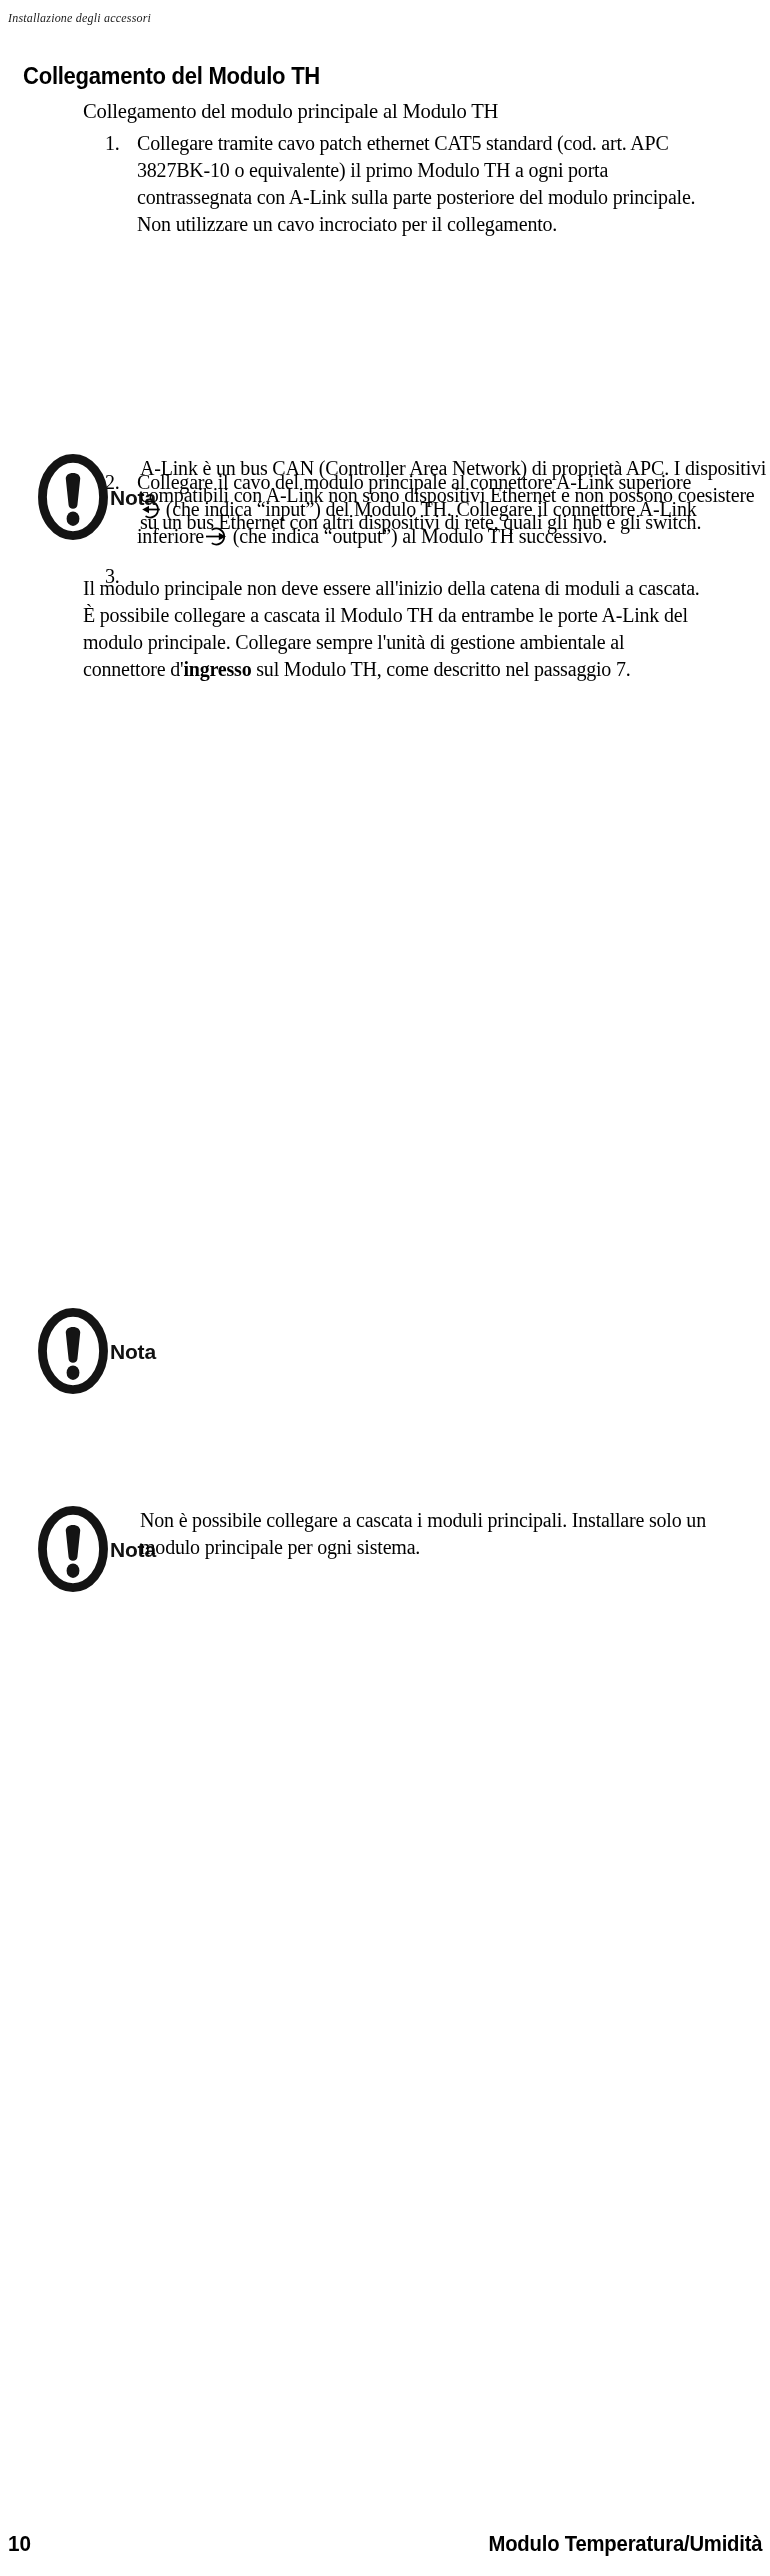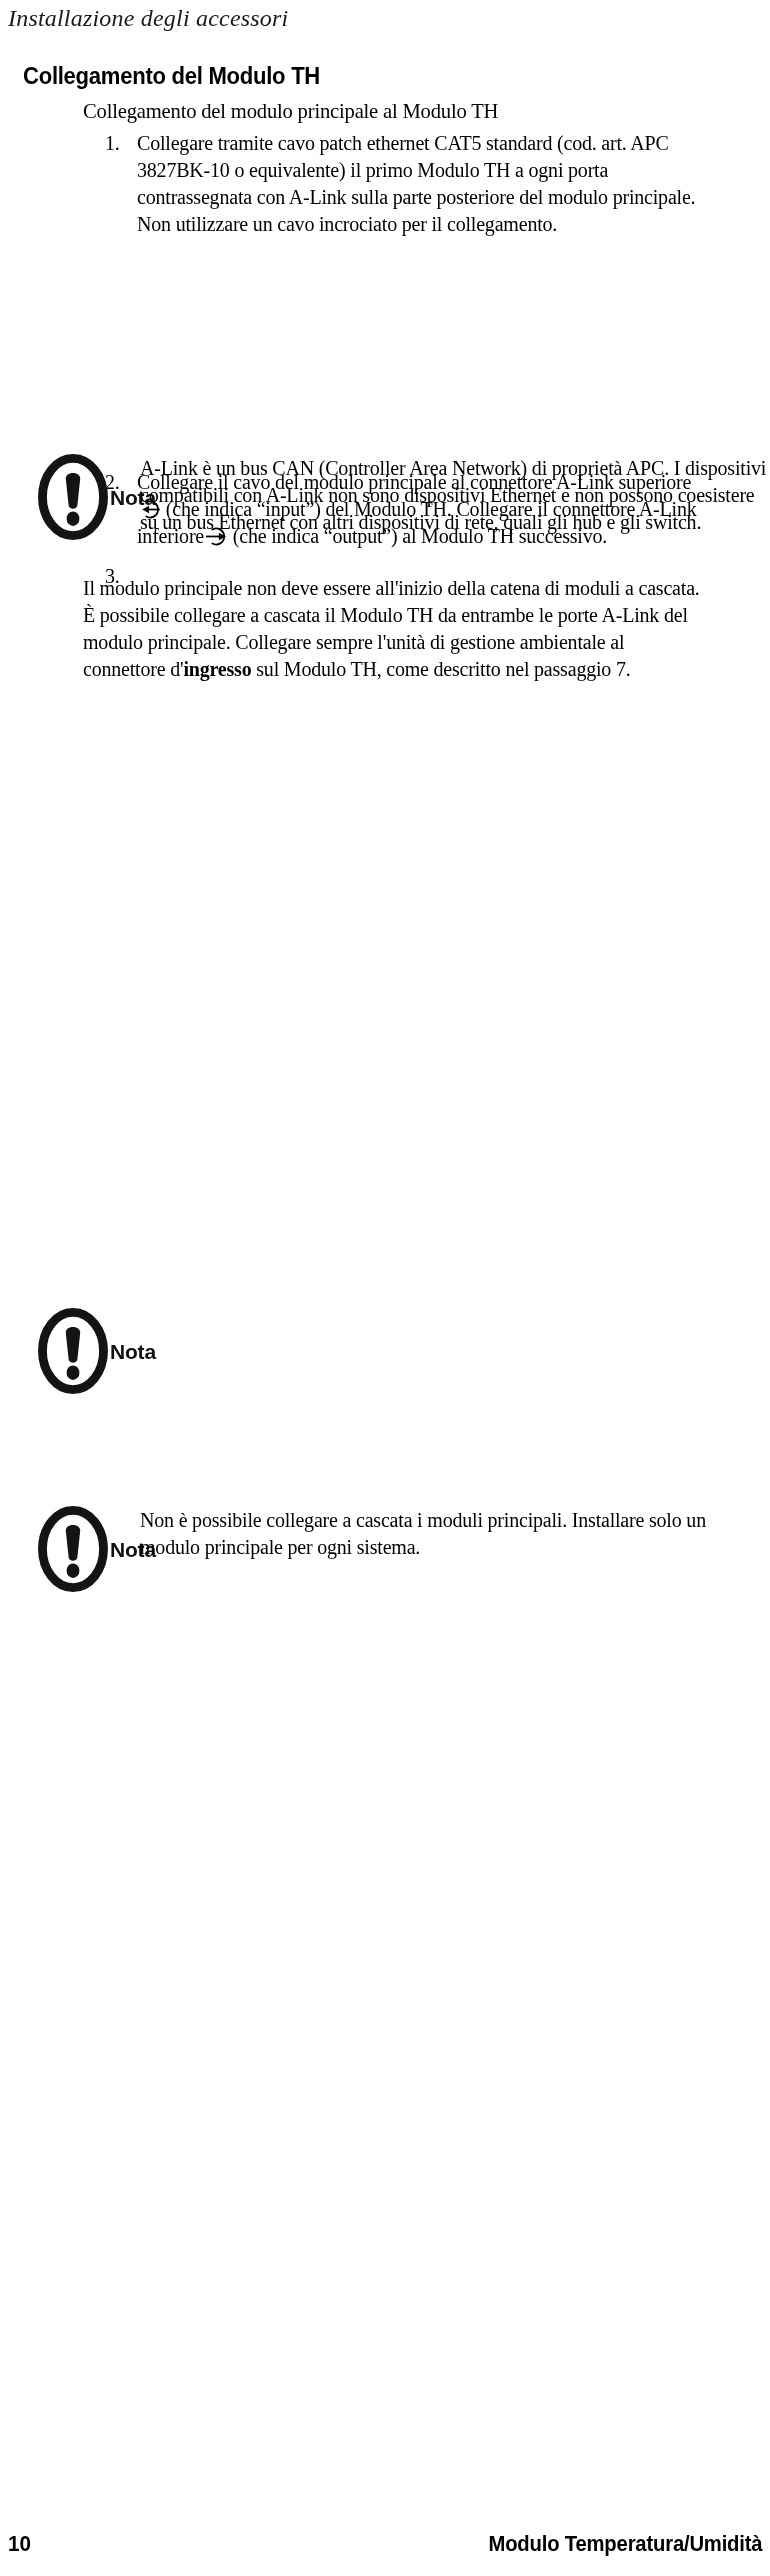--- a/index.html
+++ b/index.html
@@ -16,21 +16,21 @@
     overflow: hidden;
   }
 
   
   .running-header {
     position: absolute;
     top: 6.4px;
     left: 8px;
     font-family: "Liberation Serif", "DejaVu Serif", serif;
     font-style: italic;
-    font-size: 24px;
+    font-size: 12px;
     line-height: 24px;
     letter-spacing: 0.2px;
     color: #1a1a1a;
   }
 
   
   .content {
     position: absolute;
     top: 48px;
     left: 15px;

